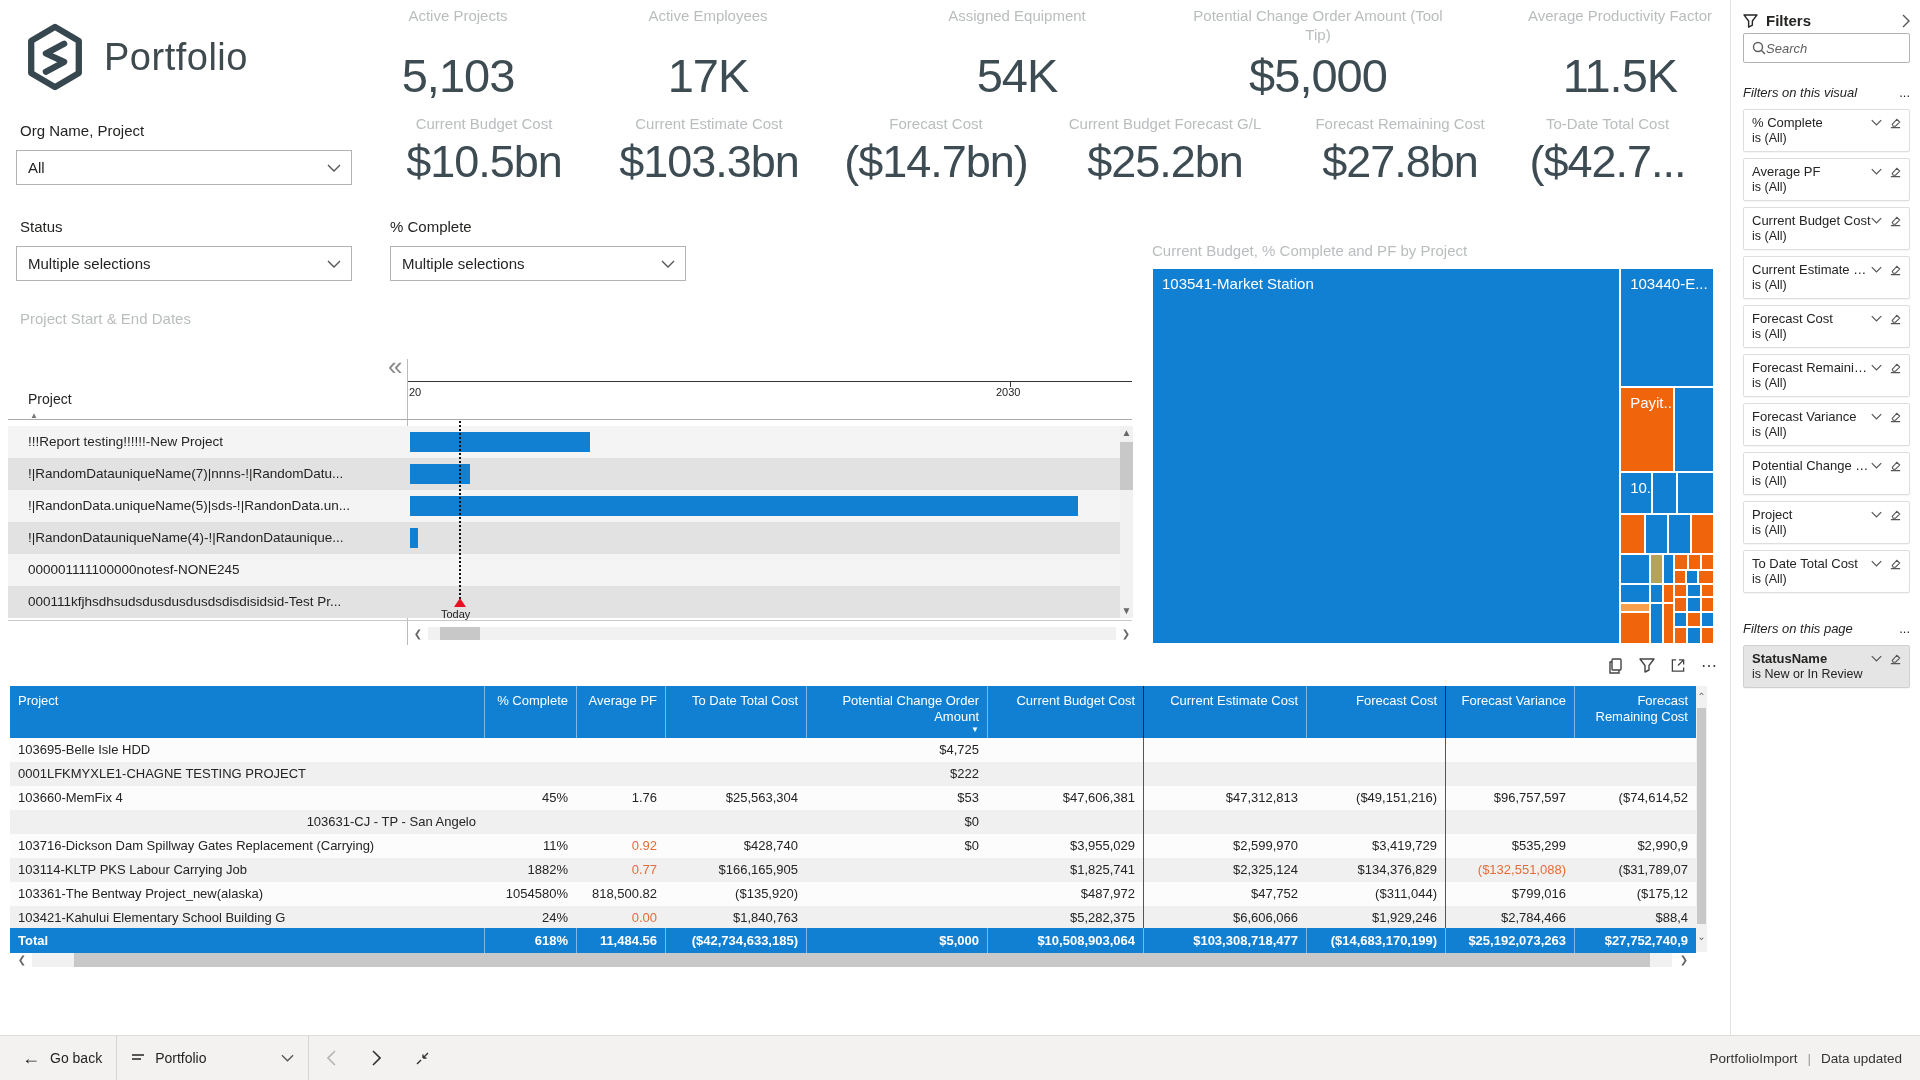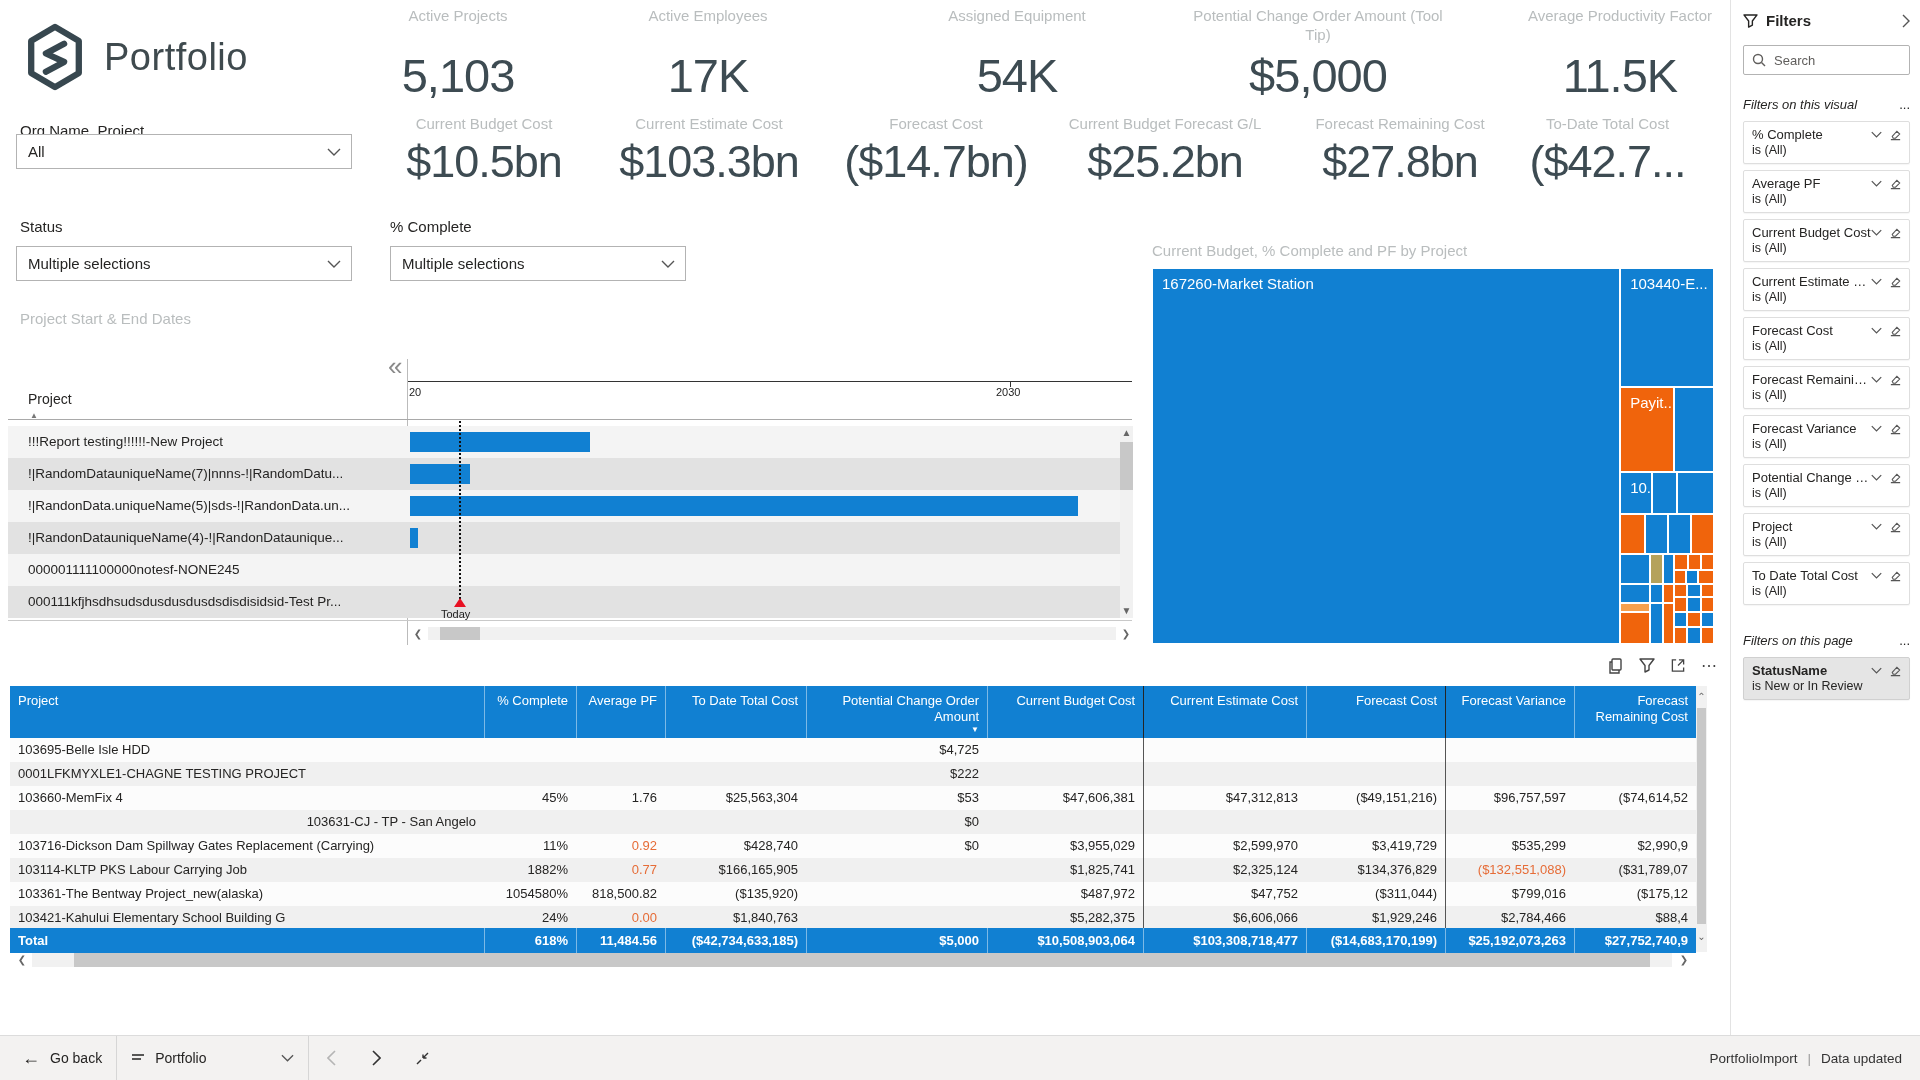--- a/index.html
+++ b/index.html
@@ -86,22 +86,22 @@
 .td.dv{border-left:1px solid #555;}
 .td.acc{color:var(--torange);}
 #ptable-total{position:absolute; left:10px; top:928px; width:1686px; height:25px; background:var(--blue); display:flex;}
 #ptable-total .td{color:#fff; font-weight:bold; padding-top:5px;}
 #ptable-total .td + .td{border-left:1px solid rgba(255,255,255,.45);}
 
 
 .fpane{position:absolute; left:1730px; top:0; width:190px; height:1035px; background:#fff; border-left:1px solid #e3e3e3; padding:0 10px 0 12px;}
 .fp-head{display:flex; align-items:center; gap:8px; margin-top:12px;}
 .fp-title{font-size:15px; font-weight:bold; color:var(--text); flex:1;}
-.fp-search{margin-top:16px; height:30px; border:1px solid var(--bord); border-radius:2px;
-  display:flex; align-items:center; gap:8px; padding:0 8px; color:#605e5c; font-size:13px;}
+.fp-search{margin-top:4px; height:30px; border:1px solid var(--bord); border-radius:2px;
+  display:flex; align-items:center; padding:0 8px; color:#605e5c; font-size:13px;font-style:italic;}
 .fp-section{display:flex; margin:22px 0 9px 0; font-size:13px; color:var(--text);}
 .fp-section span:first-child{flex:1;font-style:italic;}
 .f-card{border:1px solid #dedede; border-radius:2px; background:#fff; padding:5px 7px 6px 8px; margin-bottom:6px; box-shadow:0 1px 1px rgba(0,0,0,.04);}
 .f-card.hl{background:#e5e5e5; border-color:#d0d0d0;}
 .f-row{display:flex; align-items:center;}
 .f-name{flex:1; font-size:13px; color:var(--text); white-space:nowrap; overflow:hidden; text-overflow:ellipsis;}
 .hl .f-name{font-weight:bold;}
 .f-icons{display:flex; gap:7px; align-items:center;}
 .f-val{font-size:12.5px; color:var(--text); margin-top:1px;}
 
@@ -119,21 +119,21 @@
 
   <div class="logo">
     <svg viewBox="0 0 100 100" width="70" height="70">
       <path d="M50 7 L84 27 V73 L50 93 L16 73 V27 Z" fill="none" stroke="#37474F" stroke-width="9" stroke-linejoin="round"></path>
       <path d="M63 31 L37 45 L63 57 L37 71" stroke="#37474F" stroke-width="9" fill="none" stroke-linecap="round" stroke-linejoin="round"></path>
     </svg>
     <span class="logo-text">Portfolio</span>
   </div>
 
   <div class="slicer-label" style="left:20px; top:122px;">Org Name, Project</div>
-  <div class="dropdown" style="left:16px; top:134px; width:336px;">
+  <div class="dropdown" style="left:16px; top:150px; width:336px;">
     <span>All</span>
     <svg width="14" height="8" viewBox="0 0 14 8">
         <path class="chev" d="M1 1 L7 7 L13 1"></path>
       </svg>
   </div>
 
   <div class="slicer-label" style="left:20px; top:218px;">Status</div>
   <div class="dropdown" style="left:16px; top:246px; width:336px;">
     <span>Multiple selections</span>
     <svg width="14" height="8" viewBox="0 0 14 8">
@@ -257,21 +257,21 @@
     <div class="sbar" style="left:1112px; top:71px; width:13px; height:192px;">
       <div class="sarrow" style="left:1px; top:0; width:11px;">▲</div>
       <div class="sthumb" style="left:0; top:16px; width:13px; height:48px;"></div>
       <div class="sarrow" style="left:1px; top:178px; width:11px;">▼</div>
     </div>
   </div>
 
   <div class="tm-title">Current Budget, % Complete and PF by Project</div>
   <div id="treemap">
       <div class="tm-tile" style="left: 0%; top: 0%; width: 83.3%; height: 100%; background: rgb(17, 128, 210);">
-        <div class="tm-lab">167260-Market Station</div>
+        <div class="tm-lab">103541-Market Station</div>
       </div>
       <div class="tm-tile" style="left: 83.3%; top: 0%; width: 16.7%; height: 31.6%; background: rgb(17, 128, 210);">
         <div class="tm-lab">103440-E...</div>
       </div>
       <div class="tm-tile" style="left: 83.3%; top: 31.6%; width: 9.6%; height: 22.6%; background: rgb(240, 100, 12);">
         <div class="tm-lab">Payit...</div>
       </div>
       <div class="tm-tile" style="left: 92.9%; top: 31.6%; width: 7.1%; height: 22.6%; background: rgb(17, 128, 210);"></div>
       <div class="tm-tile" style="left: 83.3%; top: 54.2%; width: 5.7%; height: 11.2%; background: rgb(17, 128, 210);">
         <div class="tm-lab">10...</div>

